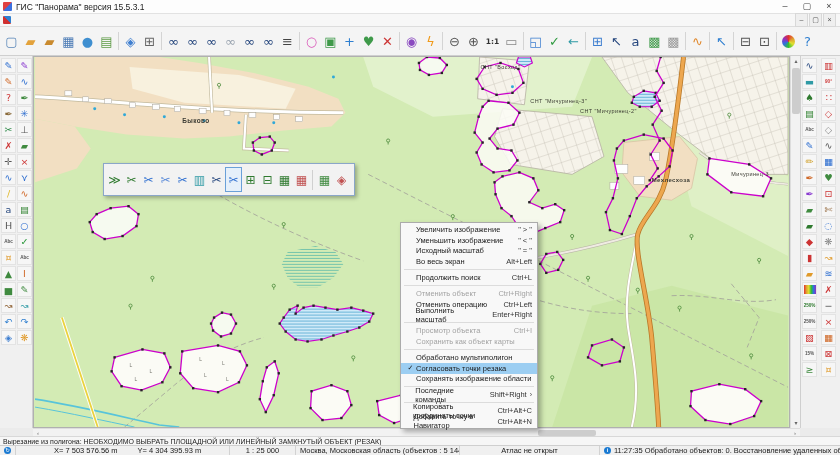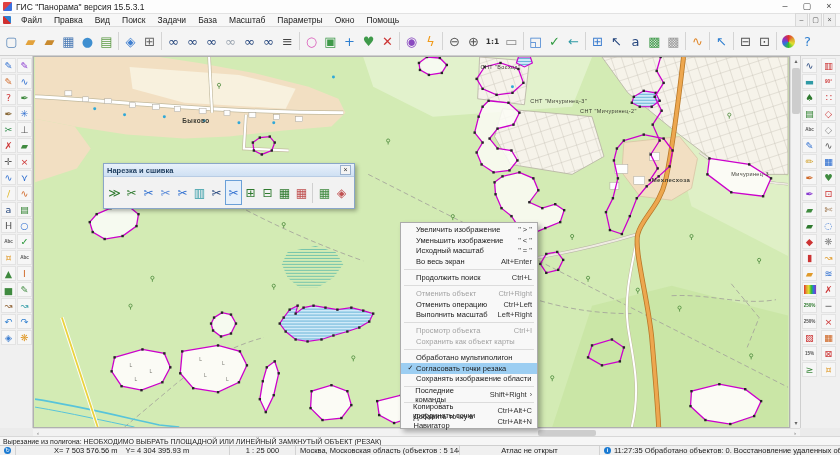--- a/index.html
+++ b/index.html
@@ -79,21 +79,20 @@
     <span>ГИС "Панорама" версия 15.5.3.1</span>
     <span class="win-controls">
       <span>–</span>
       <span>▢</span>
       <span>×</span>
     </span>
   </div>
 
   <div class="menubar">
     <span class="m-icon"></span>
-    <span id="menu-items"><span class="menu-item">Файл</span><span class="menu-item">Правка</span><span class="menu-item">Вид</span><span class="menu-item">Поиск</span><span class="menu-item">Задачи</span><span class="menu-item">База</span><span class="menu-item">Масштаб</span><span class="menu-item">Параметры</span><span class="menu-item">Окно</span><span class="menu-item">Помощь</span></span>
     <span class="mdi-controls">
       <span>–</span>
       <span>▢</span>
       <span>×</span>
     </span>
   </div>
 
   <div class="toolbar" id="main-toolbar">
       <button class="tbtn" style="color: rgb(91, 135, 184);">▢</button>
       <button class="tbtn" style="color: rgb(227, 162, 59);">▰</button>
@@ -680,24 +679,20 @@
         <button class="sbtn" style="color: rgb(204, 51, 51);">✗</button>
         <button class="sbtn" style="color: rgb(85, 85, 85);">−</button>
         <button class="sbtn" style="color: rgb(204, 51, 51);">×</button>
         <button class="sbtn" style="color: rgb(208, 106, 42);">▦</button>
         <button class="sbtn" style="color: rgb(204, 51, 51);">⊠</button>
         <button class="sbtn" style="color: rgb(224, 154, 42);">¤</button>
       </div>
     </div>
 
   <div id="float-tb">
-    <div class="ftb-title">
-      <span>Нарезка и сшивка</span>
-      <button class="ftb-close">×</button>
-    </div>
     <div class="ftb-row" id="ftb-row">
         <button class="fbtn" style="color: rgb(47, 122, 47);">≫</button>
         <button class="fbtn" style="color: rgb(47, 122, 47);">✂</button>
         <button class="fbtn" style="color: rgb(47, 111, 208);">✂</button>
         <button class="fbtn" style="color: rgb(90, 138, 216);">✂</button>
         <button class="fbtn" style="color: rgb(47, 111, 208);">✂</button>
         <button class="fbtn" style="color: rgb(47, 154, 165);">▥</button>
         <button class="fbtn" style="color: rgb(38, 71, 126);">✂</button>
         <button class="fbtn active" style="color: rgb(47, 111, 208);">✂</button>
         <button class="fbtn" style="color: rgb(47, 122, 47);">⊞</button>
@@ -722,21 +717,21 @@
         <span class="sc">" &lt; "</span>
       </div>
       <div class="ctx-item">
         <span class="chk"></span>
         <span>Исходный масштаб</span>
         <span class="sc">" = "</span>
       </div>
       <div class="ctx-item">
         <span class="chk"></span>
         <span>Во весь экран</span>
-        <span class="sc">Alt+Enter</span>
+        <span class="sc">Alt+Left</span>
       </div>
       <div class="ctx-sep"></div>
       <div class="ctx-item">
         <span class="chk"></span>
         <span>Продолжить поиск</span>
         <span class="sc">Ctrl+L</span>
       </div>
       <div class="ctx-sep"></div>
       <div class="ctx-item disabled">
         <span class="chk"></span>
@@ -744,21 +739,21 @@
         <span class="sc">Ctrl+Right</span>
       </div>
       <div class="ctx-item">
         <span class="chk"></span>
         <span>Отменить операцию</span>
         <span class="sc">Ctrl+Left</span>
       </div>
       <div class="ctx-item">
         <span class="chk"></span>
         <span>Выполнить масштаб</span>
-        <span class="sc">Left+Right</span>
+        <span class="sc">Enter+Right</span>
       </div>
       <div class="ctx-sep"></div>
       <div class="ctx-item disabled">
         <span class="chk"></span>
         <span>Просмотр объекта</span>
         <span class="sc">Ctrl+I</span>
       </div>
       <div class="ctx-item disabled">
         <span class="chk"></span>
         <span>Сохранить как объект карты</span>
@@ -795,21 +790,21 @@
         <span class="sc">Ctrl+Alt+N</span>
       </div>
     </div>
 
   <div id="msgbar">Вырезание из полигона: НЕОБХОДИМО ВЫБРАТЬ ПЛОЩАДНОЙ ИЛИ ЛИНЕЙНЫЙ ЗАМКНУТЫЙ ОБЪЕКТ (РЕЗАК)</div>
 
   <div id="statusbar">
     <div class="seg" style="width:16px;justify-content:center">
         <span class="blue-dot">↻</span>
       </div>
-    <div class="seg" style="width:214px;gap:8px;padding-left:38px">
+    <div class="seg" style="width:214px;gap:20px;padding-left:38px">
       <span>X= 7 503 576.56 m</span>
       <span>Y= 4 304 395.93 m</span>
     </div>
     <div class="seg" style="width:66px;justify-content:center">1 : 25 000</div>
     <div class="seg" style="width:164px">Москва, Московская область   (объектов : 5 144 748)</div>
     <div class="seg" style="width:140px;justify-content:center">Атлас не открыт</div>
     <div class="seg" style="flex:1;border-right:none">
       <span class="info-dot">i</span>
       <span>11:27:35  Обработано объектов:  0. Восстановление удаленных объектов</span>
     </div>

